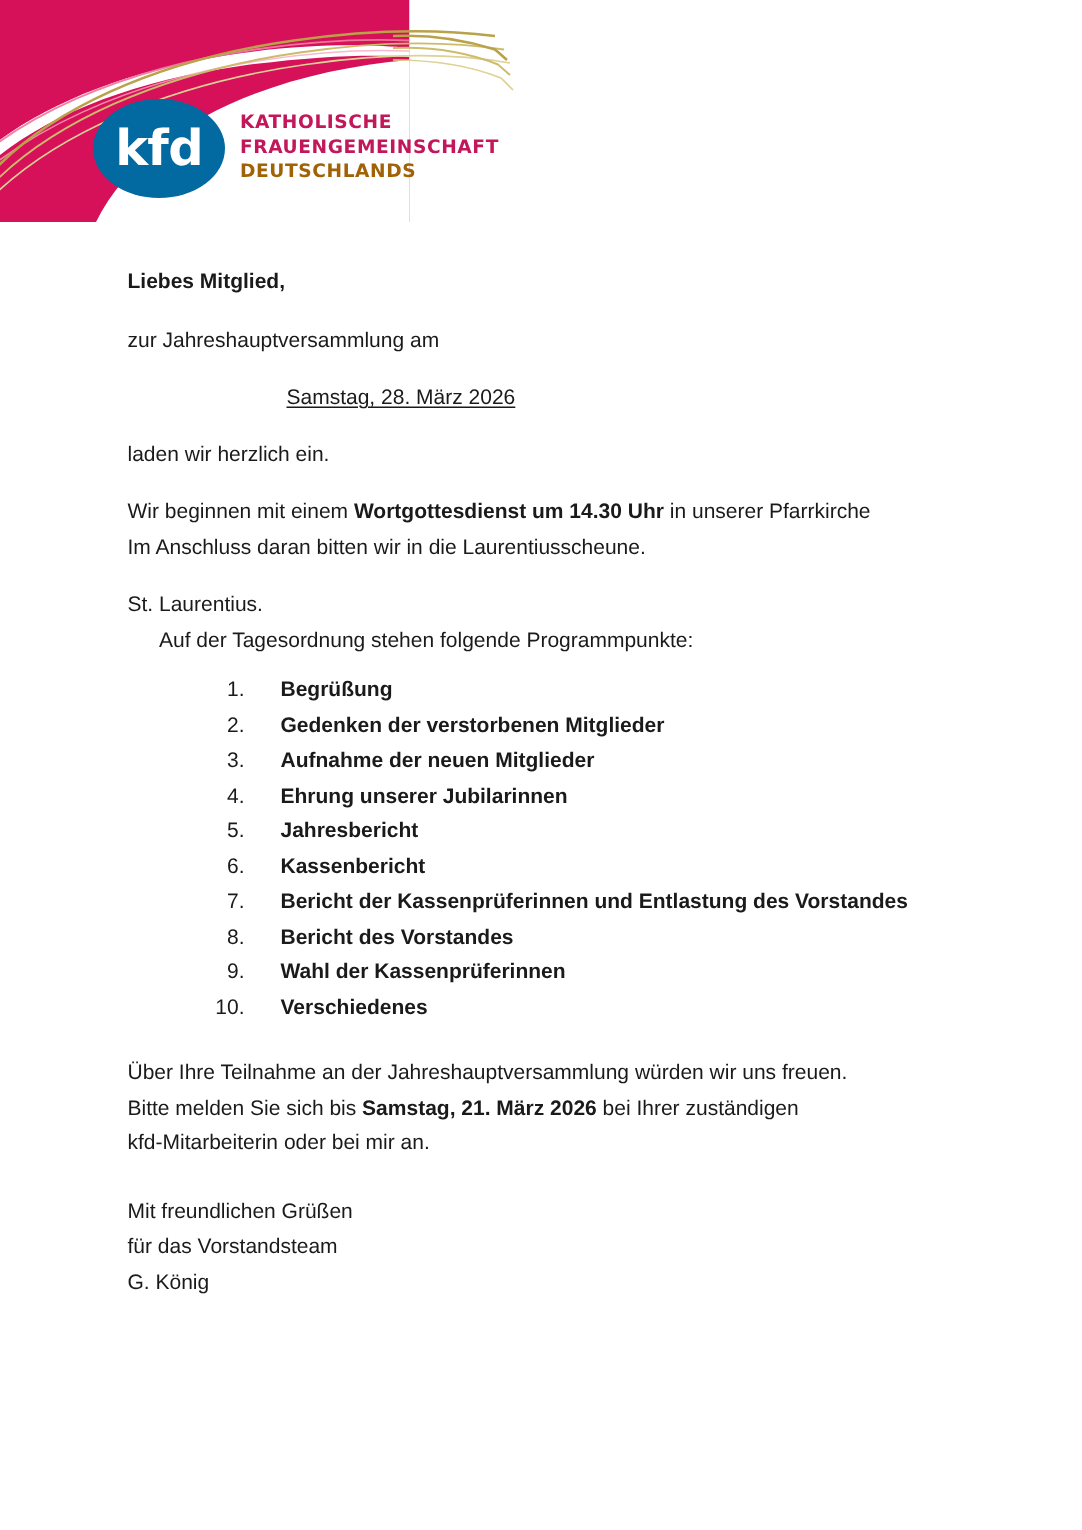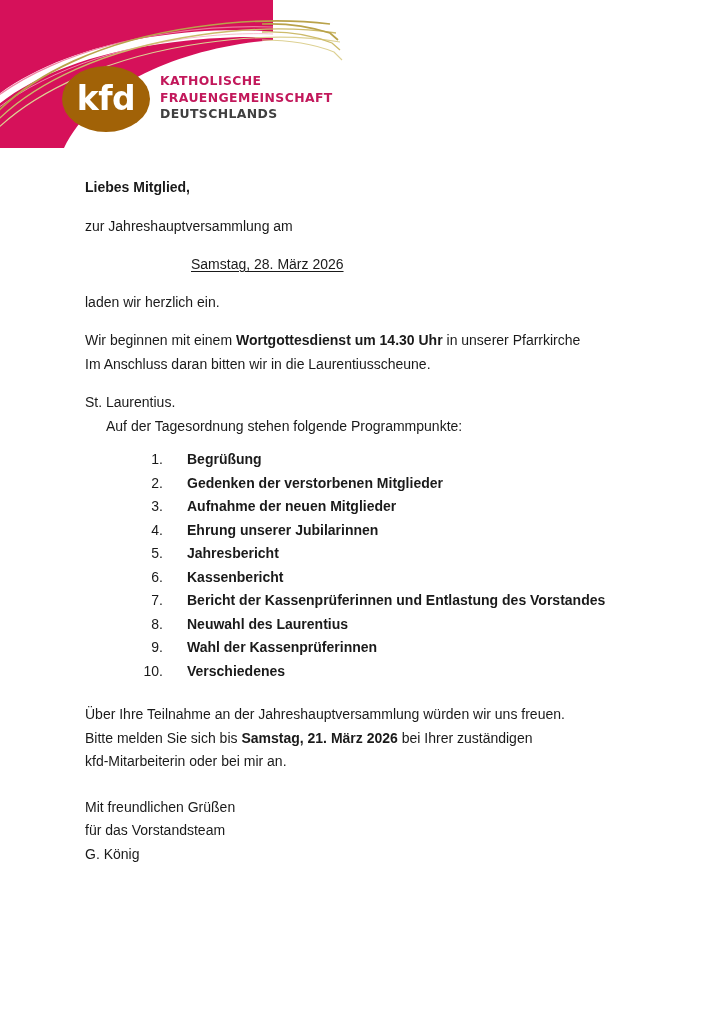--- a/index.html
+++ b/index.html
@@ -32,21 +32,21 @@
     top: 0;
     display: block;
   }
   .logo-badge {
     position: absolute;
     left: 62px;
     top: 66px;
     width: 88px;
     height: 66px;
     border-radius: 50%;
-    background: #a16207;
+    background: #0369a1;
     display: flex;
     align-items: center;
     justify-content: center;
   }
   .logo-badge-text {
     color: #ffffff;
     font-family: "DejaVu Sans", sans-serif;
     font-size: 33px;
     font-weight: 700;
     letter-spacing: -0.5px;
@@ -58,21 +58,21 @@
     left: 160px;
     top: 73px;
     font-family: "DejaVu Sans", sans-serif;
     font-size: 12.4px;
     font-weight: 700;
     letter-spacing: 0.4px;
     line-height: 16.5px;
     color: #c2185b;
   }
   .wordmark-line { display: block; white-space: nowrap; }
-  .wordmark-line.l3 { color: #404040; }
+  .wordmark-line.l3 { color: #a16207; }
 
   
   .page-body {
     position: absolute;
     left: 85px;
     top: 176px;
     width: 560px;
     font-size: 14px;
     line-height: 23.5px;
   }
@@ -214,21 +214,21 @@
     <li class="agenda-item">
       <span class="agenda-num">6.</span>
       <span class="agenda-label">Kassenbericht</span>
     </li>
     <li class="agenda-item">
       <span class="agenda-num">7.</span>
       <span class="agenda-label">Bericht der Kassenprüferinnen und Entlastung des Vorstandes</span>
     </li>
     <li class="agenda-item">
       <span class="agenda-num">8.</span>
-      <span class="agenda-label">Neuwahl des Laurentius</span>
+      <span class="agenda-label">Bericht des Vorstandes</span>
     </li>
     <li class="agenda-item">
       <span class="agenda-num">9.</span>
       <span class="agenda-label">Wahl der Kassenprüferinnen</span>
     </li>
     <li class="agenda-item">
       <span class="agenda-num">10.</span>
       <span class="agenda-label">Verschiedenes</span>
     </li>
   </ol>

